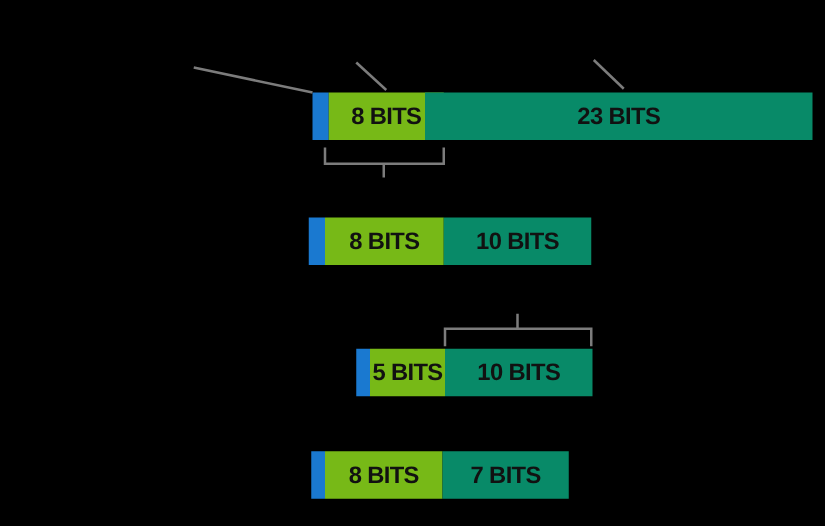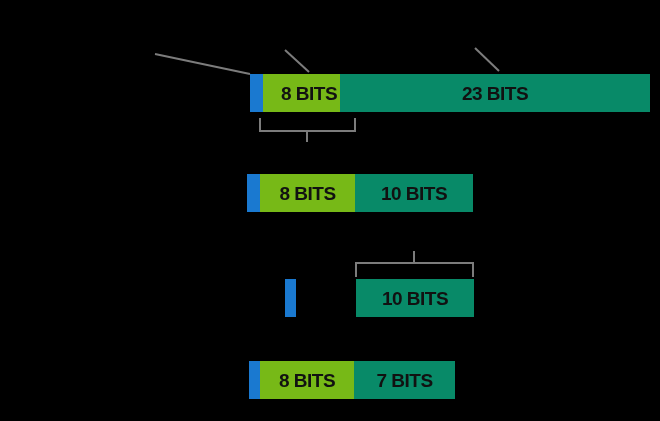--- a/index.html
+++ b/index.html
@@ -67,20 +67,23 @@
     <div class="seg seg-exponent" style="left:260px; width:95px;">
       <span class="seg-label">8 BITS</span>
     </div>
     <div class="seg seg-mantissa" style="left:355px; width:118px;">
       <span class="seg-label">10 BITS</span>
     </div>
   </div>
 
   <div class="bar-row" style="left:0; top:279px; width:660px;">
     <div class="seg seg-sign" style="left:285px; width:11px;"></div>
+    <div class="seg seg-exponent" style="left:296px; width:60px;">
+      <span class="seg-label">5 BITS</span>
+    </div>
     <div class="seg seg-mantissa" style="left:356px; width:118px;">
       <span class="seg-label">10 BITS</span>
     </div>
   </div>
 
   <div class="bar-row" style="left:0; top:361px; width:660px;">
     <div class="seg seg-sign" style="left:249px; width:11px;"></div>
     <div class="seg seg-exponent" style="left:260px; width:94px;">
       <span class="seg-label">8 BITS</span>
     </div>

